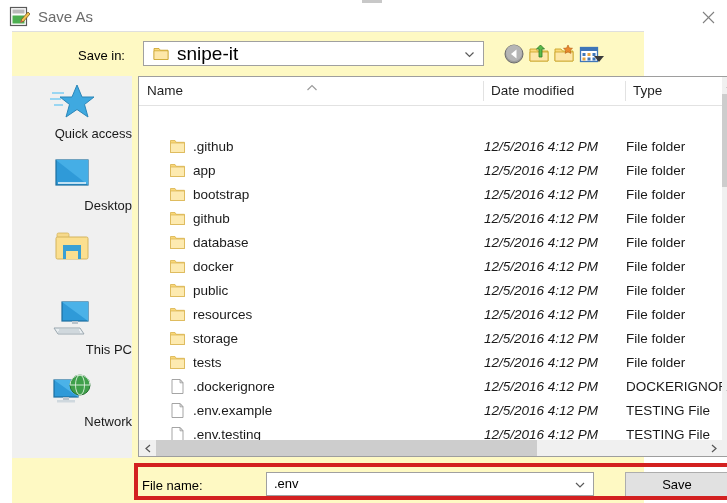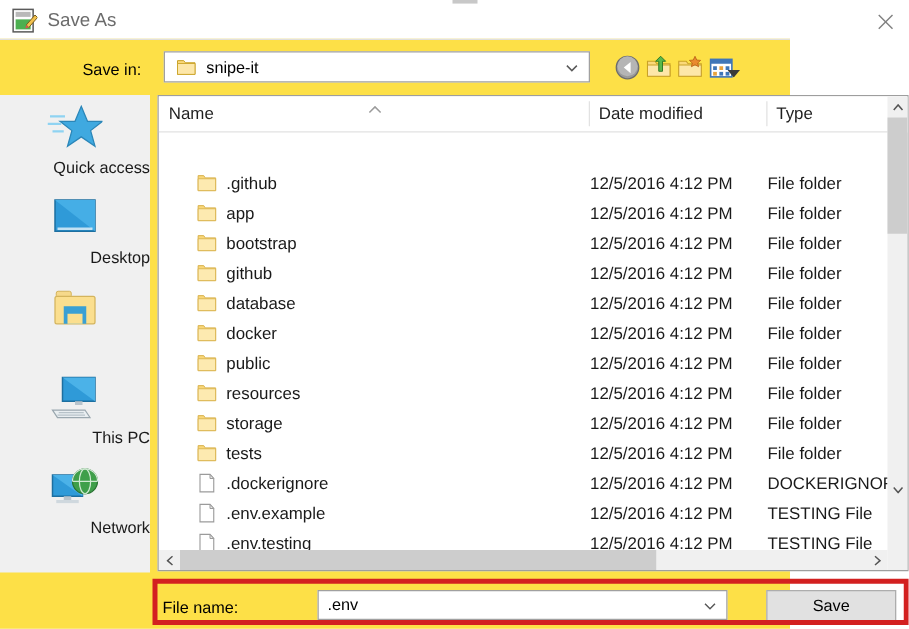--- a/index.html
+++ b/index.html
@@ -60,25 +60,25 @@
     height: 28px;
     display: flex;
     align-items: center;
     justify-content: center;
   }
   .close-btn svg { display: block; }
 
   
   .dialog-body {
     position: absolute;
-    left: 0;
+    left: 12px;
     top: 31px;
     width: 632px;
     height: 472px;
-    background: #fde047;
+    background: #fef9c3;
     border-top: 1px solid #dfdfdf;
   }
 
   
   .savein-label {
     position: absolute;
     left: 66px;
     top: 16px;
     font-size: 13px;
     color: #000;
@@ -98,21 +98,21 @@
     position: absolute;
     left: 9px;
     top: 4px;
     width: 16px;
     height: 15px;
   }
   .savein-text {
     position: absolute;
     left: 33px;
     top: 4px;
-    font-size: 13px;
+    font-size: 19px;
     line-height: 16px;
     white-space: nowrap;
   }
   .savein-chevron {
     position: absolute;
     right: 7px;
     top: 6px;
     width: 13px;
     height: 13px;
   }
@@ -238,20 +238,21 @@
   }
   .row .rdate {
     position: absolute;
     left: 345px;
     top: 0;
     height: 24px;
     line-height: 24px;
     font-size: 13.5px;
     color: #1a1a1a;
     white-space: nowrap;
+    font-style: italic;
   }
   .row .rtype {
     position: absolute;
     left: 487px;
     top: 0;
     height: 24px;
     line-height: 24px;
     font-size: 13.5px;
     color: #1a1a1a;
     white-space: nowrap;

